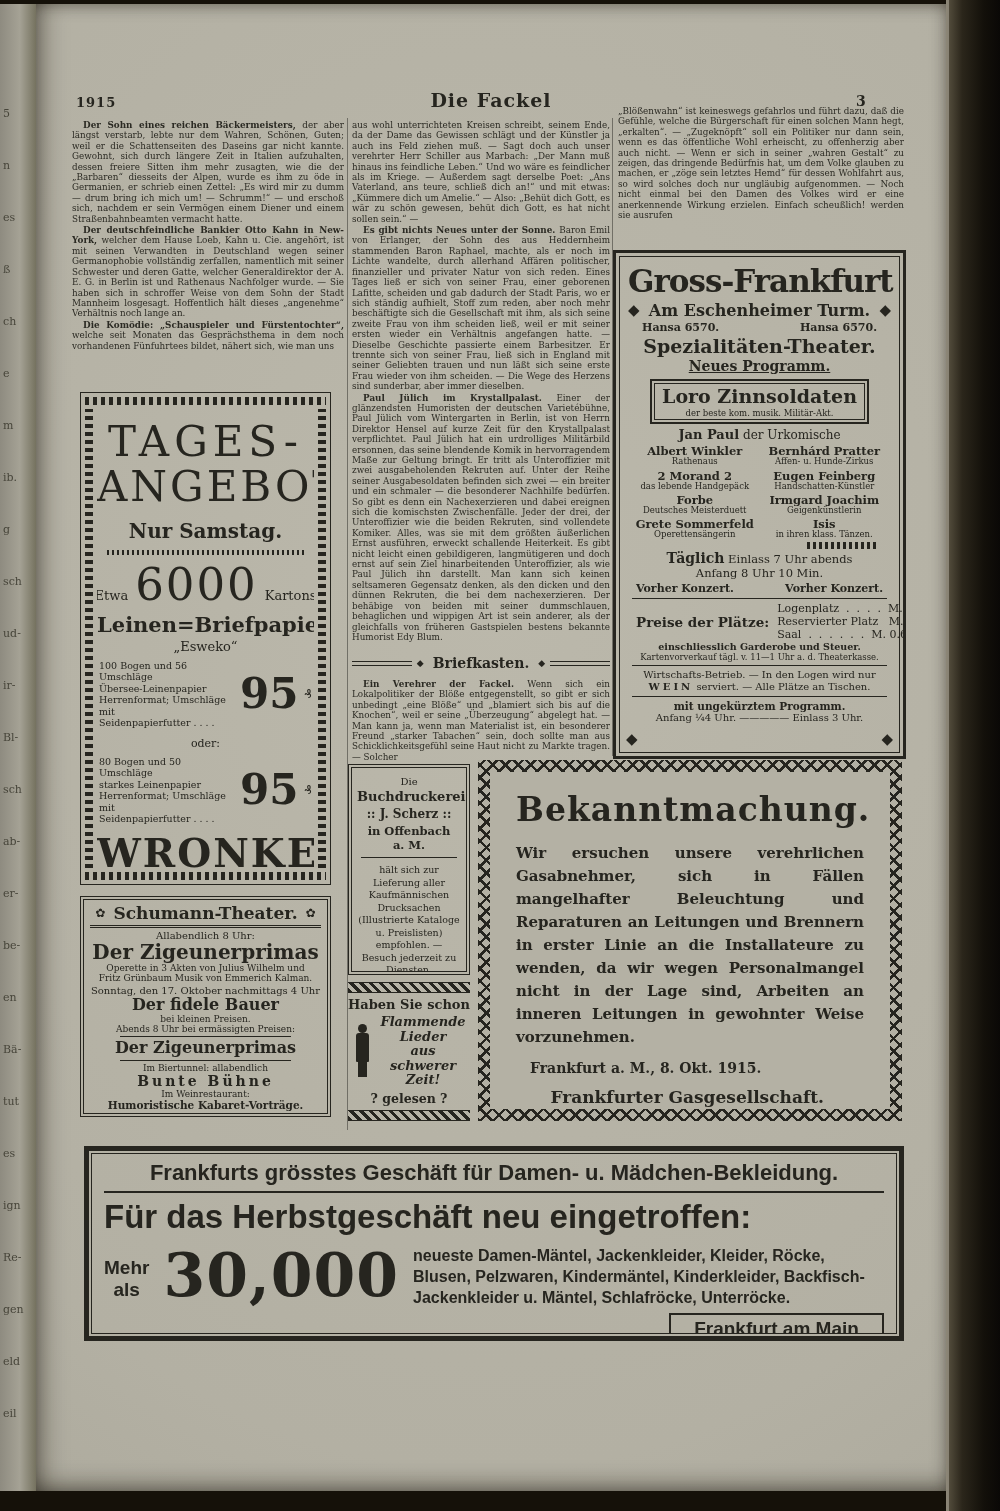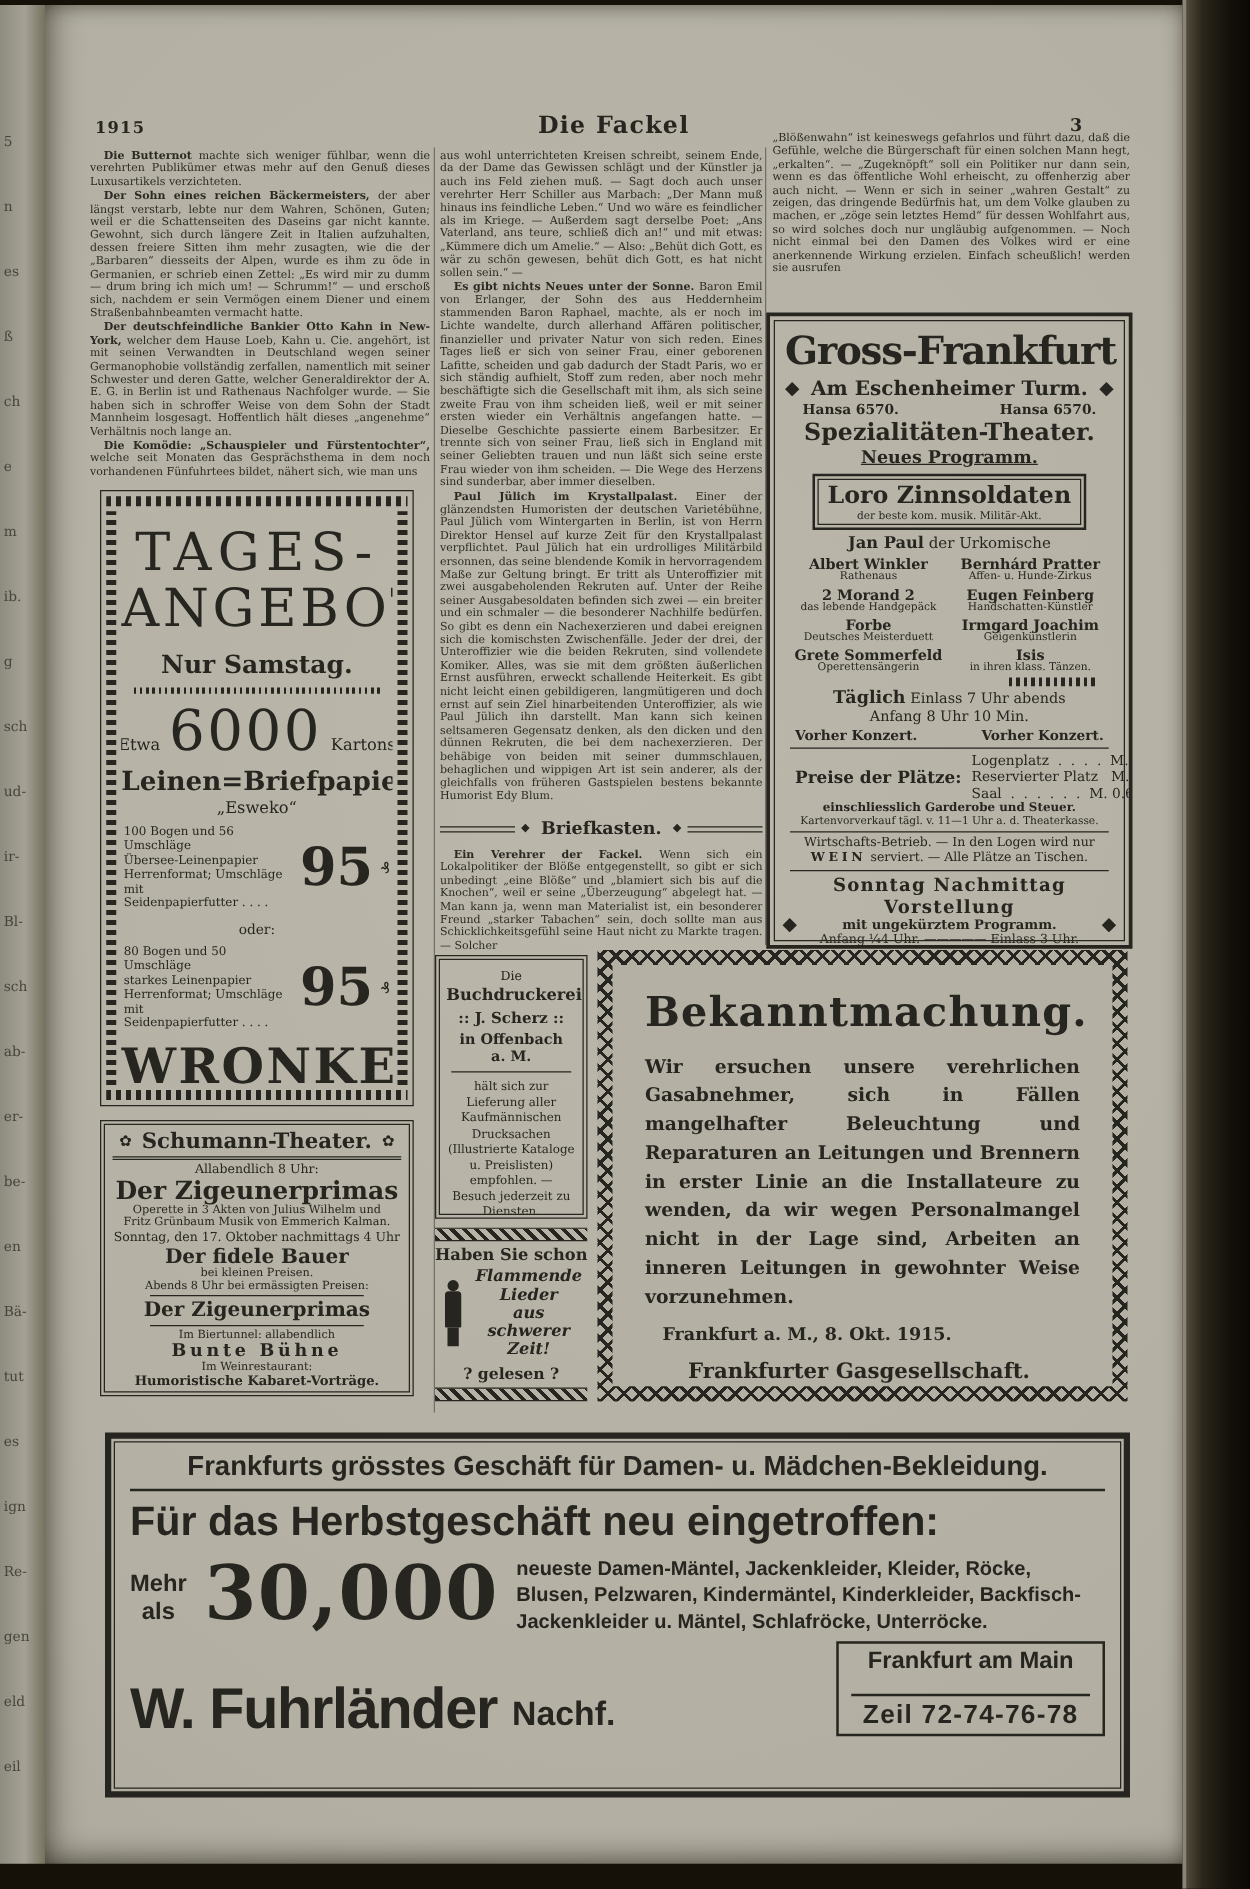--- a/index.html
+++ b/index.html
@@ -131,21 +131,21 @@
   #bekannt{left:478px;top:760px;width:424px;height:361px;padding:12px;
     background:repeating-linear-gradient(45deg,#26251f 0 2.5px,transparent 2.5px 9px),
                repeating-linear-gradient(-45deg,#26251f 0 2.5px,transparent 2.5px 9px),#b3b0a3}
   .bekinner{background:#b4b1a4;width:100%;height:100%;padding:18px 26px 10px;overflow:hidden}
   .bek-title{font-weight:bold;font-size:33px;text-align:center;letter-spacing:1px}
   .bek-body{font-weight:bold;font-size:15px;line-height:23px;text-align:justify;margin-top:13px}
   .bek-date{font-weight:bold;font-size:14px;margin-top:11px;text-indent:14px}
   .bek-sig{font-weight:bold;font-size:17px;margin-top:11px;text-align:right;padding-right:40px}
 
   
-  #fuhr{left:84px;top:1146px;width:820px;height:292px;border:5px solid #26251f}
+  #fuhr{left:84px;top:1146px;width:820px;height:195px;border:5px solid #26251f}
   .fuinner{border:1px solid #26251f;margin:2px;height:calc(100% - 4px);padding:6px 12px;overflow:hidden;font-family:"Liberation Sans","DejaVu Sans",sans-serif}
   .fu-1{font-weight:bold;font-size:22px;text-align:center;border-bottom:2px solid #26251f;padding-bottom:5px}
   .fu-2{font-weight:bold;font-size:33px;text-align:left;margin-top:5px}
   .fu-mid{display:flex;gap:14px;margin-top:7px;align-items:flex-start}
   .fu-mehr{font-weight:bold;font-size:19px;line-height:1.15;margin-top:14px;text-align:center}
   .fu-qty{font-family:"DejaVu Serif",serif;font-weight:bold;font-size:60px;line-height:1;letter-spacing:1px;margin-top:2px}
   .fu-items{flex:1;font-weight:bold;font-size:16px;line-height:21px;margin-top:2px}
   .fu-bot{display:flex;align-items:flex-end;gap:12px;margin-top:5px}
   .fu-store{font-weight:bold;font-size:46px;letter-spacing:-1px;line-height:1}
   .fu-nachf{font-weight:bold;font-size:27px;line-height:1.1;padding-bottom:2px}
@@ -190,21 +190,20 @@
   </div>
 
 <div class="ab hyear">1915</div>
 <div class="ab htitle">Die Fackel</div>
 <div class="ab hnum">3</div>
 
 <div class="vr" id="vr1"></div>
 <div class="vr" id="vr2"></div>
 
 <div class="ab coltext" id="lefttext">
-  <p><span class="lead">Die Butternot </span><span>machte sich weniger fühlbar, wenn die verehrten Publikümer etwas mehr auf den Genuß dieses Luxusartikels verzichteten.</span></p>
   <p><span class="lead">Der Sohn eines reichen Bäckermeisters, </span><span>der aber längst verstarb, lebte nur dem Wahren, Schönen, Guten; weil er die Schattenseiten des Daseins gar nicht kannte. Gewohnt, sich durch längere Zeit in Italien aufzuhalten, dessen freiere Sitten ihm mehr zusagten, wie die der „Barbaren“ diesseits der Alpen, wurde es ihm zu öde in Germanien, er schrieb einen Zettel: „Es wird mir zu dumm — drum bring ich mich um! — Schrumm!“ — und erschoß sich, nachdem er sein Vermögen einem Diener und einem Straßenbahnbeamten vermacht hatte.</span></p>
   <p><span class="lead">Der deutschfeindliche Bankier Otto Kahn in New-York, </span><span>welcher dem Hause Loeb, Kahn u. Cie. angehört, ist mit seinen Verwandten in Deutschland wegen seiner Germanophobie vollständig zerfallen, namentlich mit seiner Schwester und deren Gatte, welcher Generaldirektor der A. E. G. in Berlin ist und Rathenaus Nachfolger wurde. — Sie haben sich in schroffer Weise von dem Sohn der Stadt Mannheim losgesagt. Hoffentlich hält dieses „angenehme“ Verhältnis noch lange an.</span></p>
   <p><span class="lead">Die Komödie: „Schauspieler und Fürstentochter“, </span><span>welche seit Monaten das Gesprächsthema in dem noch vorhandenen Fünfuhrtees bildet, nähert sich, wie man uns</span></p>
 </div>
 
 <div class="ab coltext" id="midtext">
   <p class="ni"><span>aus wohl unterrichteten Kreisen schreibt, seinem Ende, da der Dame das Gewissen schlägt und der Künstler ja auch ins Feld ziehen muß. — Sagt doch auch unser verehrter Herr Schiller aus Marbach: „Der Mann muß hinaus ins feindliche Leben.“ Und wo wäre es feindlicher als im Kriege. — Außerdem sagt derselbe Poet: „Ans Vaterland, ans teure, schließ dich an!“ und mit etwas: „Kümmere dich um Amelie.“ — Also: „Behüt dich Gott, es wär zu schön gewesen, behüt dich Gott, es hat nicht sollen sein.“ —</span></p>
   <p><span class="lead">Es gibt nichts Neues unter der Sonne. </span><span>Baron Emil von Erlanger, der Sohn des aus Heddernheim stammenden Baron Raphael, machte, als er noch im Lichte wandelte, durch allerhand Affären politischer, finanzieller und privater Natur von sich reden. Eines Tages ließ er sich von seiner Frau, einer geborenen Lafitte, scheiden und gab dadurch der Stadt Paris, wo er sich ständig aufhielt, Stoff zum reden, aber noch mehr beschäftigte sich die Gesellschaft mit ihm, als sich seine zweite Frau von ihm scheiden ließ, weil er mit seiner ersten wieder ein Verhältnis angefangen hatte. — Dieselbe Geschichte passierte einem Barbesitzer. Er trennte sich von seiner Frau, ließ sich in England mit seiner Geliebten trauen und nun läßt sich seine erste Frau wieder von ihm scheiden. — Die Wege des Herzens sind sunderbar, aber immer dieselben.</span></p>
   <p><span class="lead">Paul Jülich im Krystallpalast. </span><span>Einer der glänzendsten Humoristen der deutschen Varietébühne, Paul Jülich vom Wintergarten in Berlin, ist von Herrn Direktor Hensel auf kurze Zeit für den Krystallpalast verpflichtet. Paul Jülich hat ein urdrolliges Militärbild ersonnen, das seine blendende Komik in hervorragendem Maße zur Geltung bringt. Er tritt als Unteroffizier mit zwei ausgabeholenden Rekruten auf. Unter der Reihe seiner Ausgabesoldaten befinden sich zwei — ein breiter und ein schmaler — die besonderer Nachhilfe bedürfen. So gibt es denn ein Nachexerzieren und dabei ereignen sich die komischsten Zwischenfälle. Jeder der drei, der Unteroffizier wie die beiden Rekruten, sind vollendete Komiker. Alles, was sie mit dem größten äußerlichen Ernst ausführen, erweckt schallende Heiterkeit. Es gibt nicht leicht einen gebildigeren, langmütigeren und doch ernst auf sein Ziel hinarbeitenden Unteroffizier, als wie Paul Jülich ihn darstellt. Man kann sich keinen seltsameren Gegensatz denken, als den dicken und den dünnen Rekruten, die bei dem nachexerzieren. Der behäbige von beiden mit seiner dummschlauen, behaglichen und wippigen Art ist sein anderer, als der gleichfalls von früheren Gastspielen bestens bekannte Humorist Edy Blum.</span></p>
 </div>
@@ -358,21 +357,20 @@
 Saal  .  .  .  .  .  .  M. 0.65</span>
   </div>
   <div class="g-incl">einschliesslich Garderobe und Steuer.</div>
   <div class="g-vv">Kartenvorverkauf tägl. v. 11—1 Uhr a. d. Theaterkasse.</div>
   <div class="g-rule"></div>
   <div class="g-wirt">
     <div>Wirtschafts-Betrieb. — In den Logen wird nur</div>
     <div><span class="wein">WEIN</span><span> serviert. — Alle Plätze an Tischen.</span></div>
   </div>
   <div class="g-rule"></div>
-  <div class="g-so1">Sonntag Nachmittag Vorstellung</div>
   <div class="g-so2">mit ungekürztem Programm.</div>
   <div class="g-so3">Anfang ¼4 Uhr. ————— Einlass 3 Uhr.</div>
 
   <span class="g-d2 l">◆</span>
   <span class="g-d2 r">◆</span>
 </div>
 
 <div class="ab" id="buch">
   <div class="b-die">Die</div>
   <div class="b-name">Buchdruckerei</div>

